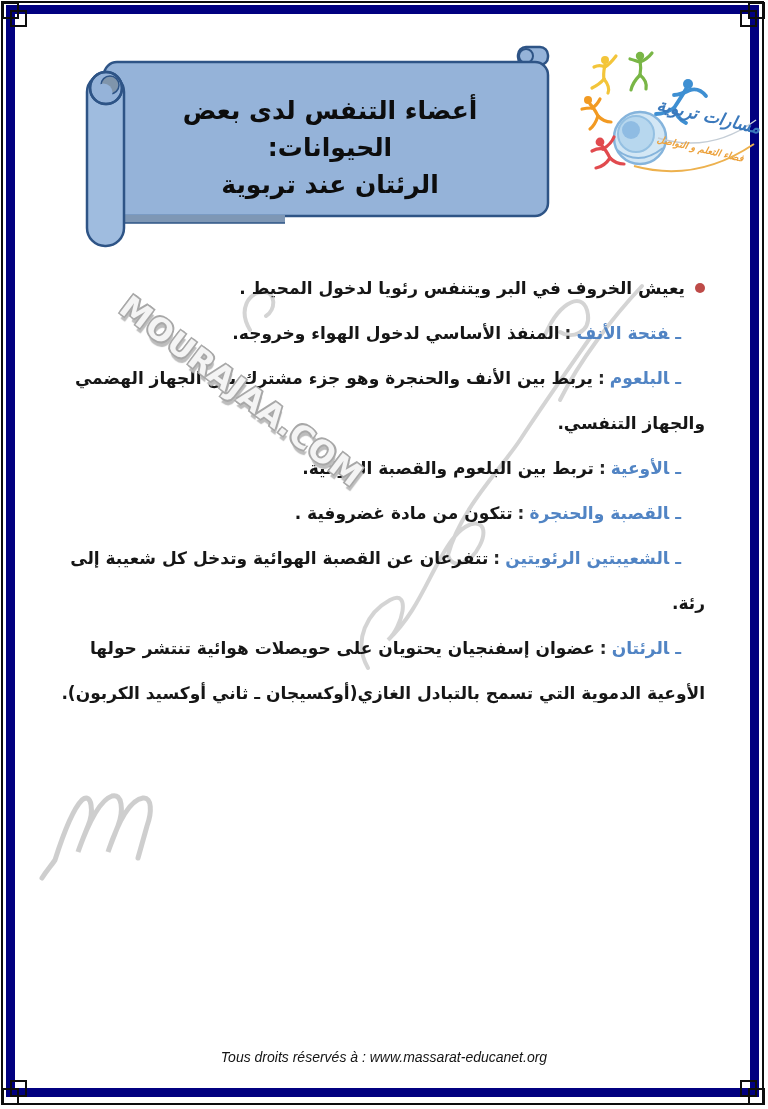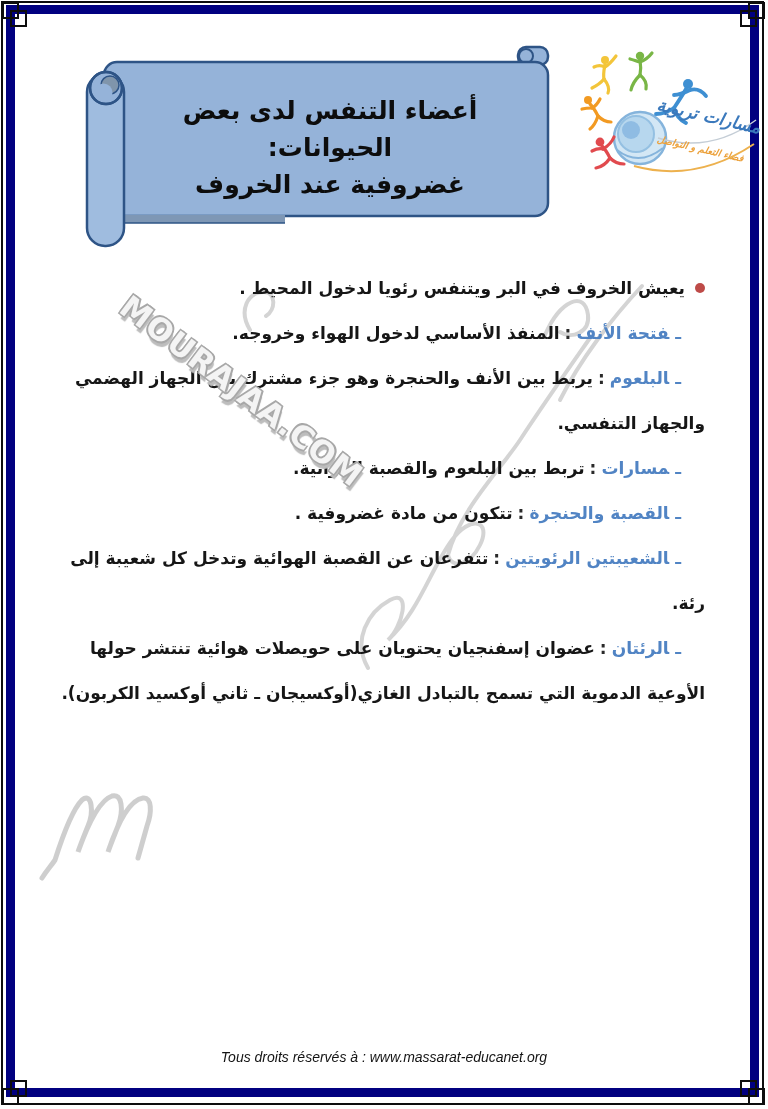--- a/index.html
+++ b/index.html
@@ -104,21 +104,21 @@
     <g>
       <circle cx="26" cy="44" r="16" fill="#95b3d9" stroke="#2e5486" stroke-width="2.5"></circle>
       <circle cx="30" cy="41" r="9" fill="#8095ab" stroke="#2e5486" stroke-width="1.5"></circle>
       <circle cx="23.5" cy="48.5" r="9" fill="#95b3d9"></circle>
       <circle cx="26" cy="44" r="16" fill="none" stroke="#2e5486" stroke-width="2.5"></circle>
     </g>
   </svg>
 
   <div class="banner-title">
     <div>أعضاء التنفس لدى بعض الحيوانات:</div>
-    <div>غضروفية عند الخروف</div>
+    <div>الرئتان عند تربوية</div>
   </div>
 
   <svg class="logo-svg" viewBox="0 0 182 138" aria-hidden="true">
 
     <g>
       <circle cx="62" cy="88" r="26" fill="#d3e7f5" stroke="#85b4dc" stroke-width="2.5"></circle>
       <circle cx="58" cy="84" r="18" fill="#b7d7ee" stroke="#94c0e2" stroke-width="2"></circle>
       <circle cx="53" cy="80" r="9" fill="#8fbce3"></circle>
       <path d="M 39,100 Q 61,117 85,98" fill="none" stroke="#85b4dc" stroke-width="2"></path>
     </g>
@@ -192,21 +192,21 @@
     <p class="bullet-line">
       <span class="bullet-dot"></span><span>يعيش الخروف في البر ويتنفس رئويا لدخول المحيط .</span>
     </p>
     <p class="term-line">
       <span class="dash">ـ</span><span class="term">فتحة الأنف</span><span class="sep">:</span><span class="def">المنفذ الأساسي لدخول الهواء وخروجه.</span>
     </p>
     <p class="term-line">
       <span class="dash">ـ</span><span class="term">البلعوم</span><span class="sep">:</span><span class="def">يربط بين الأنف والحنجرة وهو جزء مشترك بين الجهاز الهضمي والجهاز التنفسي.</span>
     </p>
     <p class="term-line">
-      <span class="dash">ـ</span><span class="term">مسارات</span><span class="sep">:</span><span class="def">تربط بين البلعوم والقصبة الهوائية.</span>
+      <span class="dash">ـ</span><span class="term">الأوعية</span><span class="sep">:</span><span class="def">تربط بين البلعوم والقصبة الهوائية.</span>
     </p>
     <p class="term-line">
       <span class="dash">ـ</span><span class="term">القصبة والحنجرة</span><span class="sep">:</span><span class="def">تتكون من مادة غضروفية .</span>
     </p>
     <p class="term-line">
       <span class="dash">ـ</span><span class="term">الشعيبتين الرئويتين</span><span class="sep">:</span><span class="def">تتفرعان عن القصبة الهوائية وتدخل كل شعيبة إلى رئة.</span>
     </p>
     <p class="term-line">
       <span class="dash">ـ</span><span class="term">الرئتان</span><span class="sep">:</span><span class="def">عضوان إسفنجيان يحتويان على حويصلات هوائية تنتشر حولها الأوعية الدموية التي تسمح بالتبادل الغازي(أوكسيجان ـ ثاني أوكسيد الكربون).</span>
     </p>

